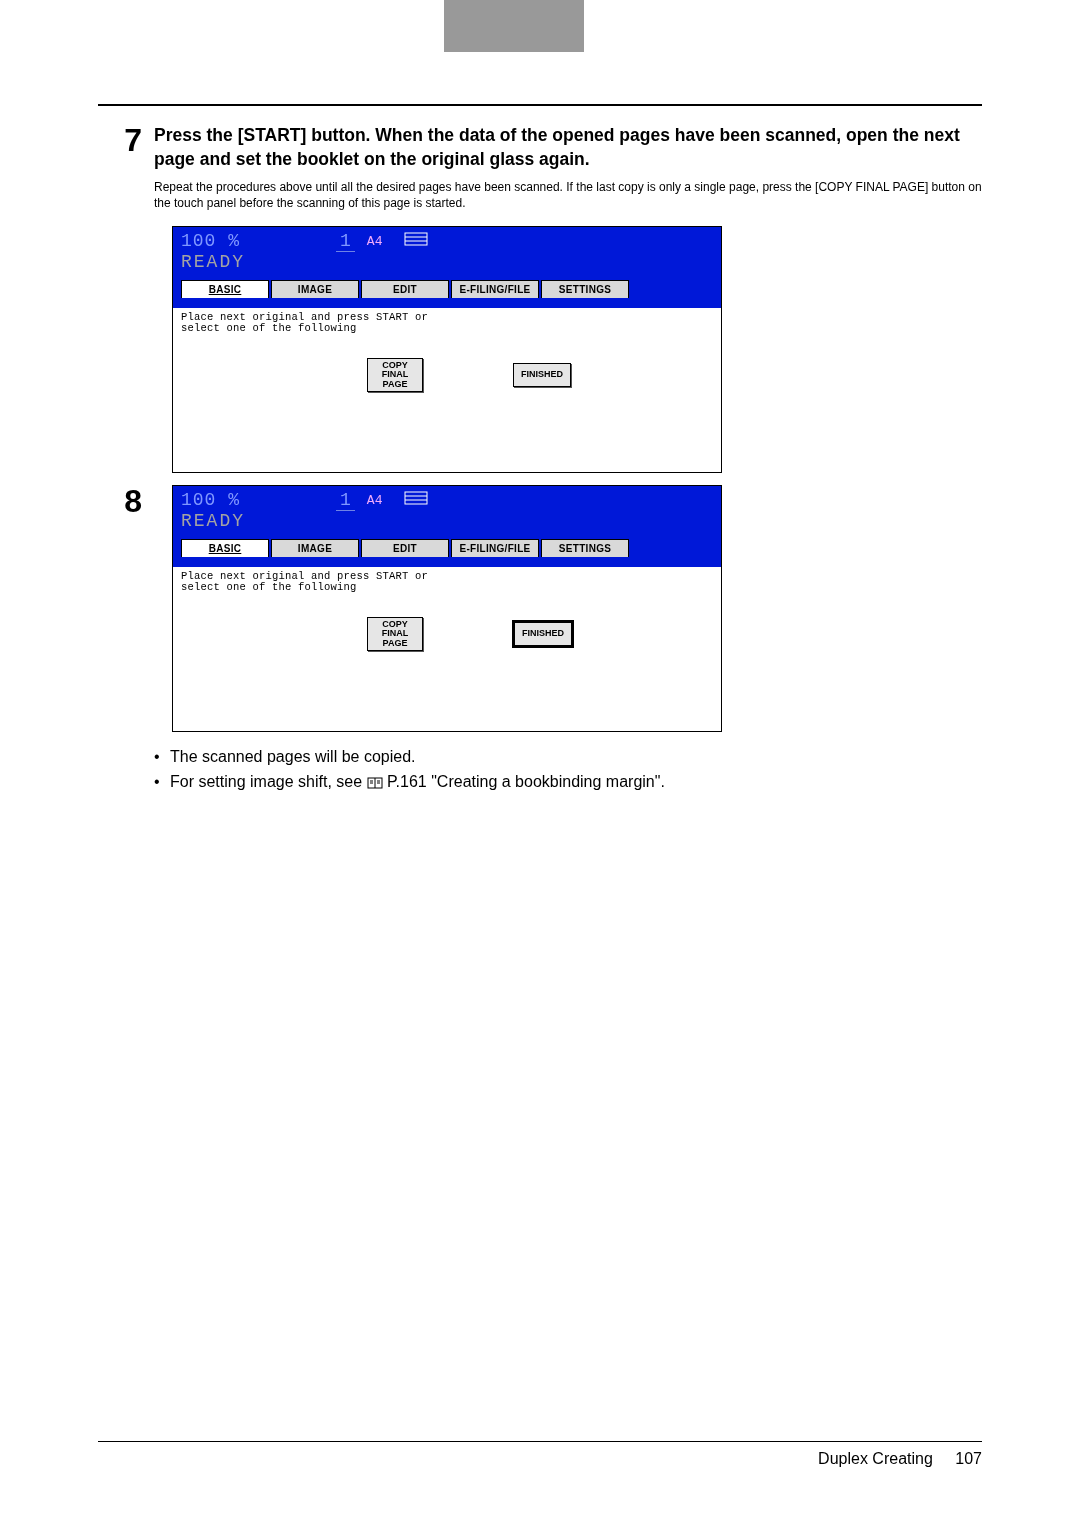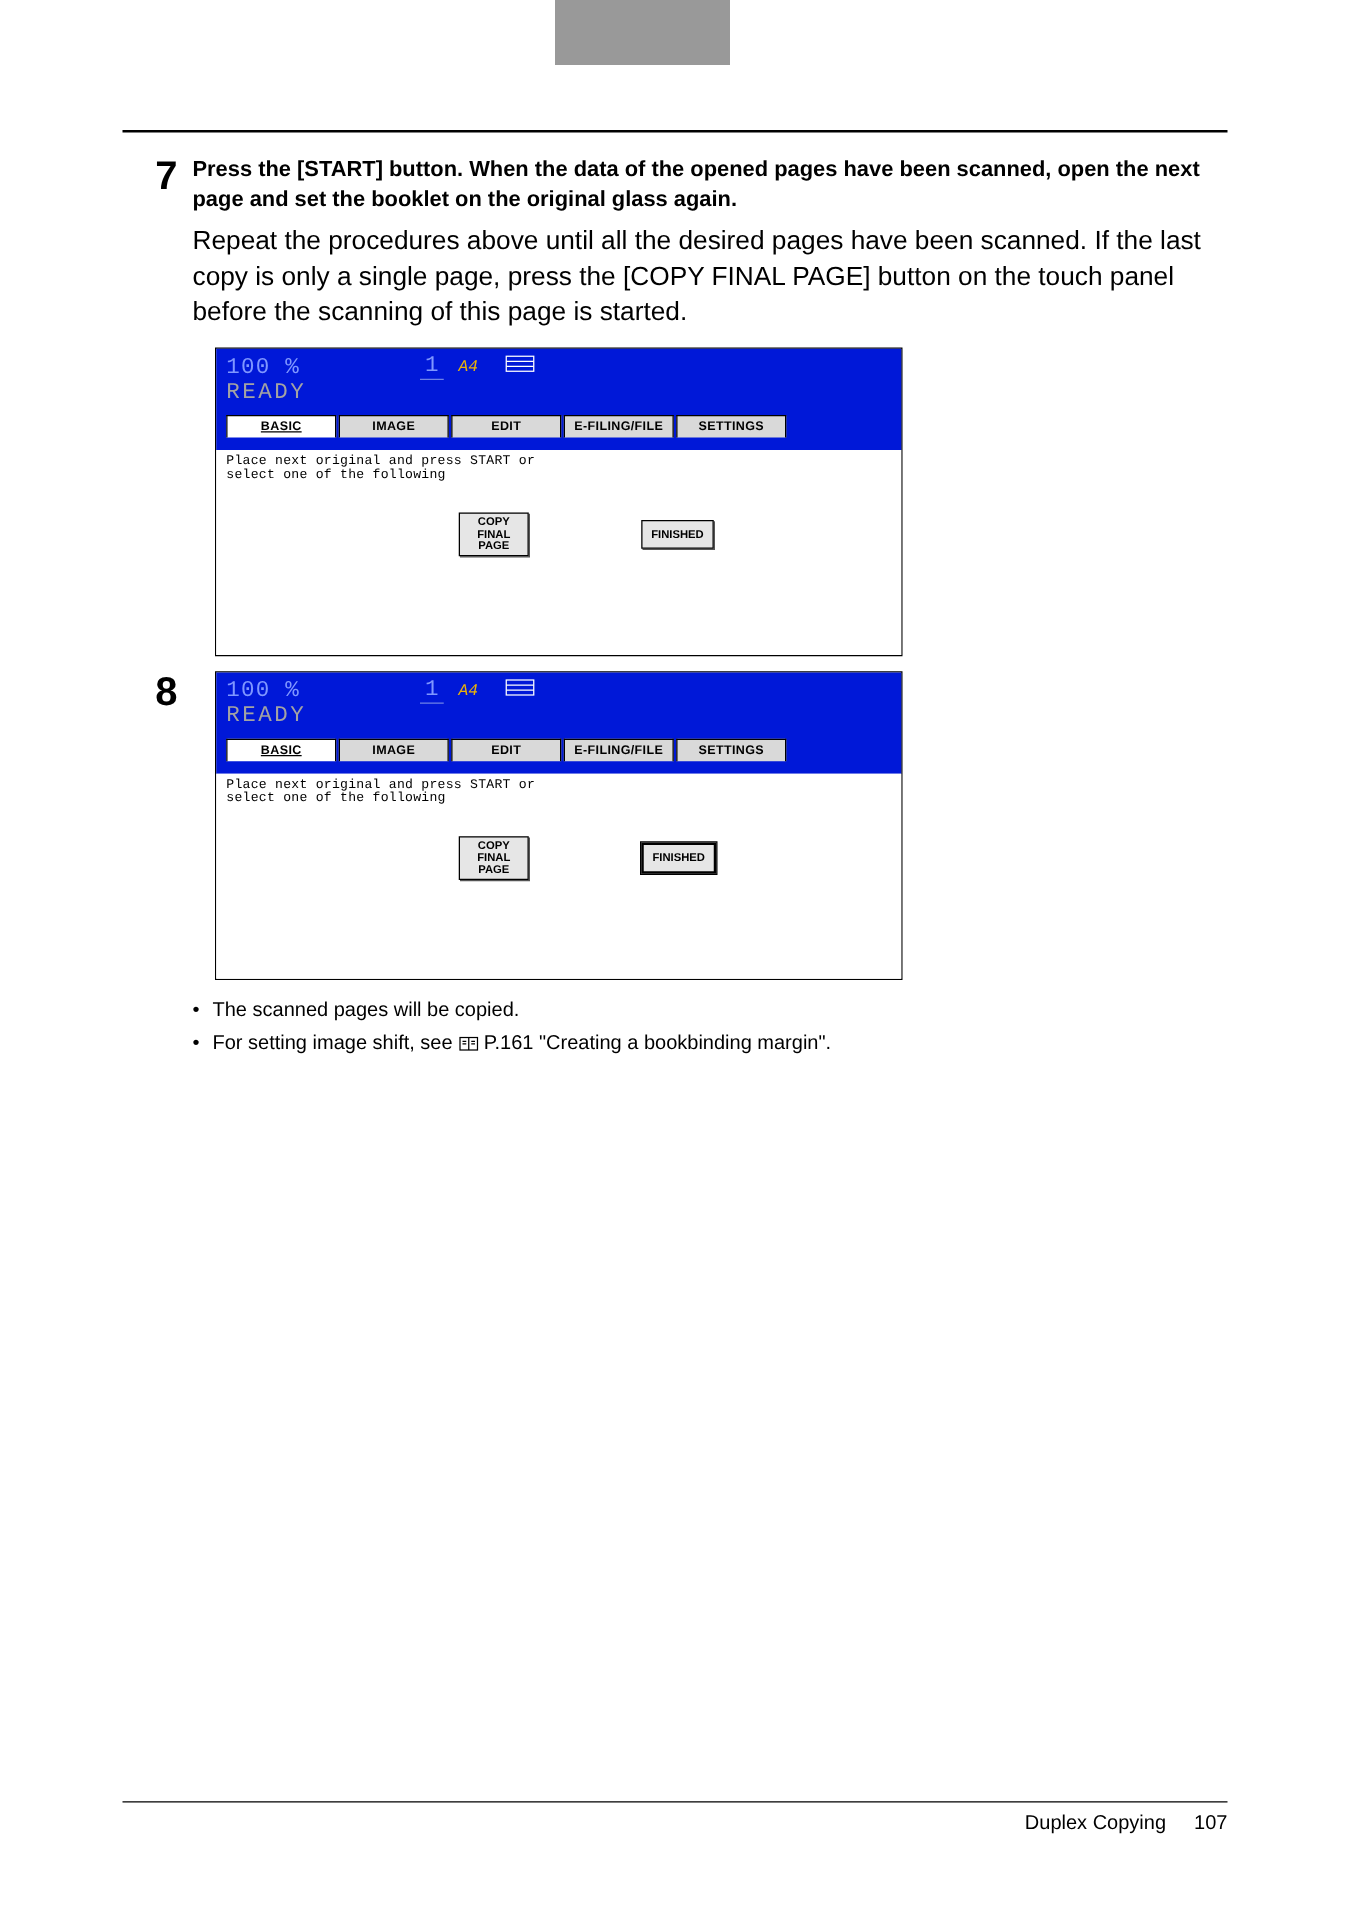--- a/index.html
+++ b/index.html
@@ -47,21 +47,21 @@
   .step-body {
     flex: 1;
   }
   .step-title {
     font-weight: bold;
     font-size: 17.5px;
     line-height: 1.35;
     margin-bottom: 8px;
   }
   .step-para {
-    font-size: 21px;
+    font-size: 12px;
     line-height: 1.35;
     margin-bottom: 14px;
   }
   .bullets {
     margin-left: 56px;
     font-size: 16px;
     line-height: 1.6;
   }
   .bullet-row {
     display: flex;
@@ -103,24 +103,23 @@
     letter-spacing: 1px;
   }
   .ph-count {
     color: #7f97ff;
     font-size: 18px;
     margin-left: 90px;
     border-bottom: 1px solid #6e82e6;
     padding: 0 4px;
   }
   .ph-paper {
-    color: #eab308;
+    color: #f0abfc;
     font-size: 13px;
     margin-left: 6px;
-    font-style: italic;
   }
   .tray-icon {
     display: inline-block;
     vertical-align: middle;
     margin-left: 16px;
   }
   .ph-ready {
     color: #a3a3a3;
     font-size: 18px;
     letter-spacing: 2px;
@@ -308,16 +307,16 @@
                 <line x1="10" y1="4" x2="13" y2="4" stroke="#000"></line>
                 <line x1="10" y1="6" x2="13" y2="6" stroke="#000"></line>
               </svg>  P.161 "Creating a bookbinding margin".</span>
         </span>
       </div>
     </div>
 
   </div>
 
   <div class="footer">
-    <span>Duplex Copying</span>
+    <span>Duplex Creating</span>
     <span class="footer-pn">107</span>
   </div>
 </div>
 
 </body></html>

